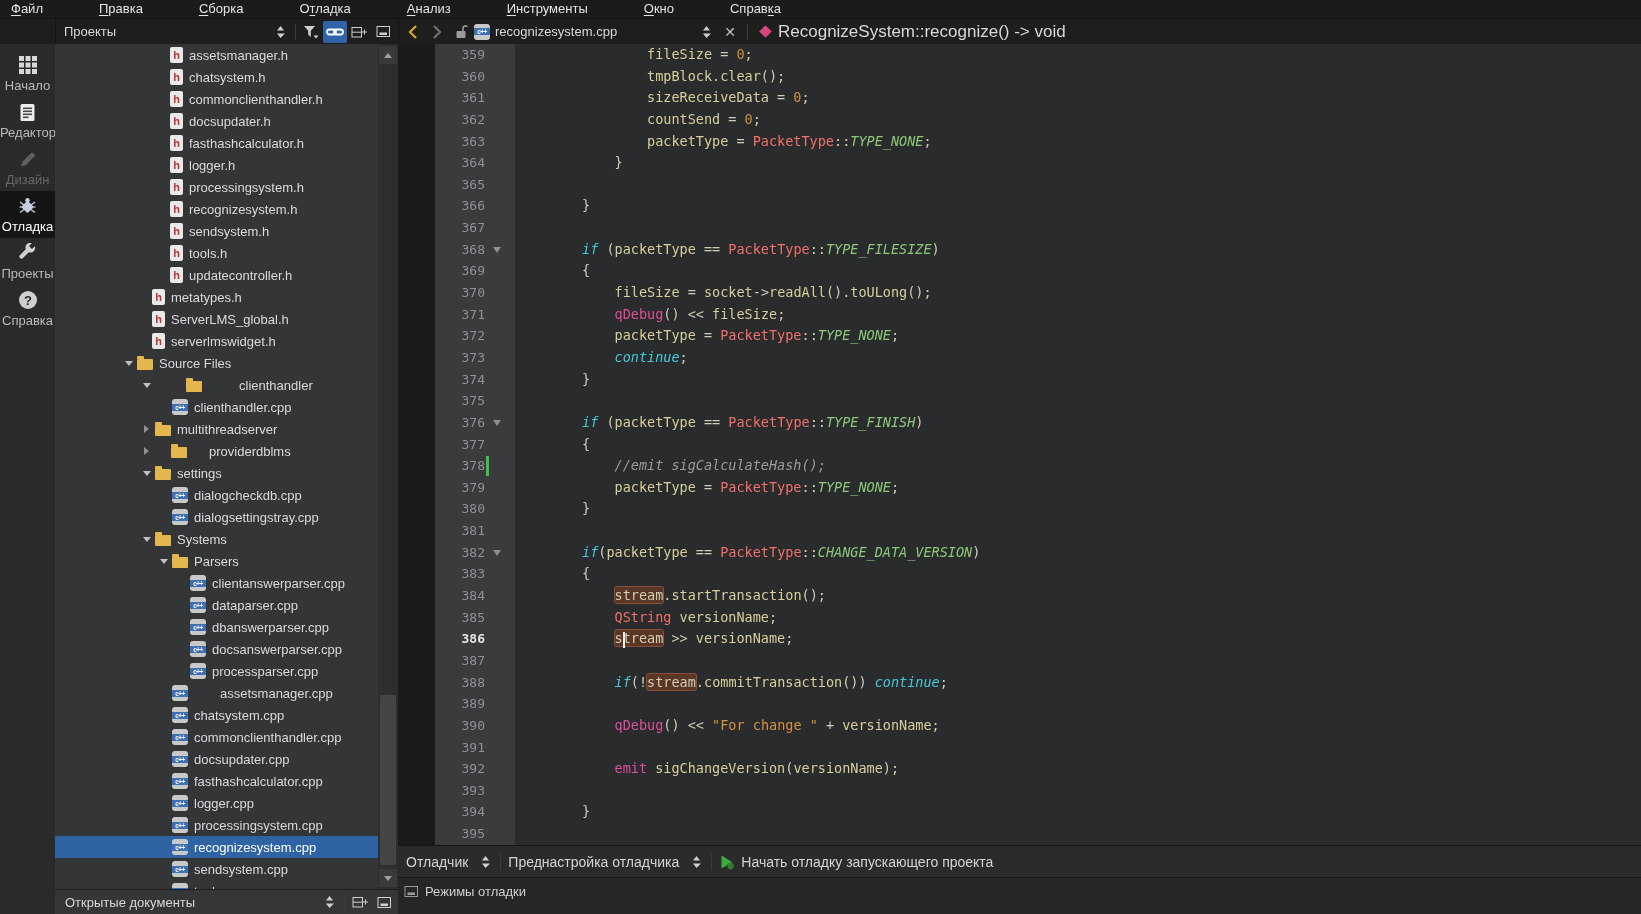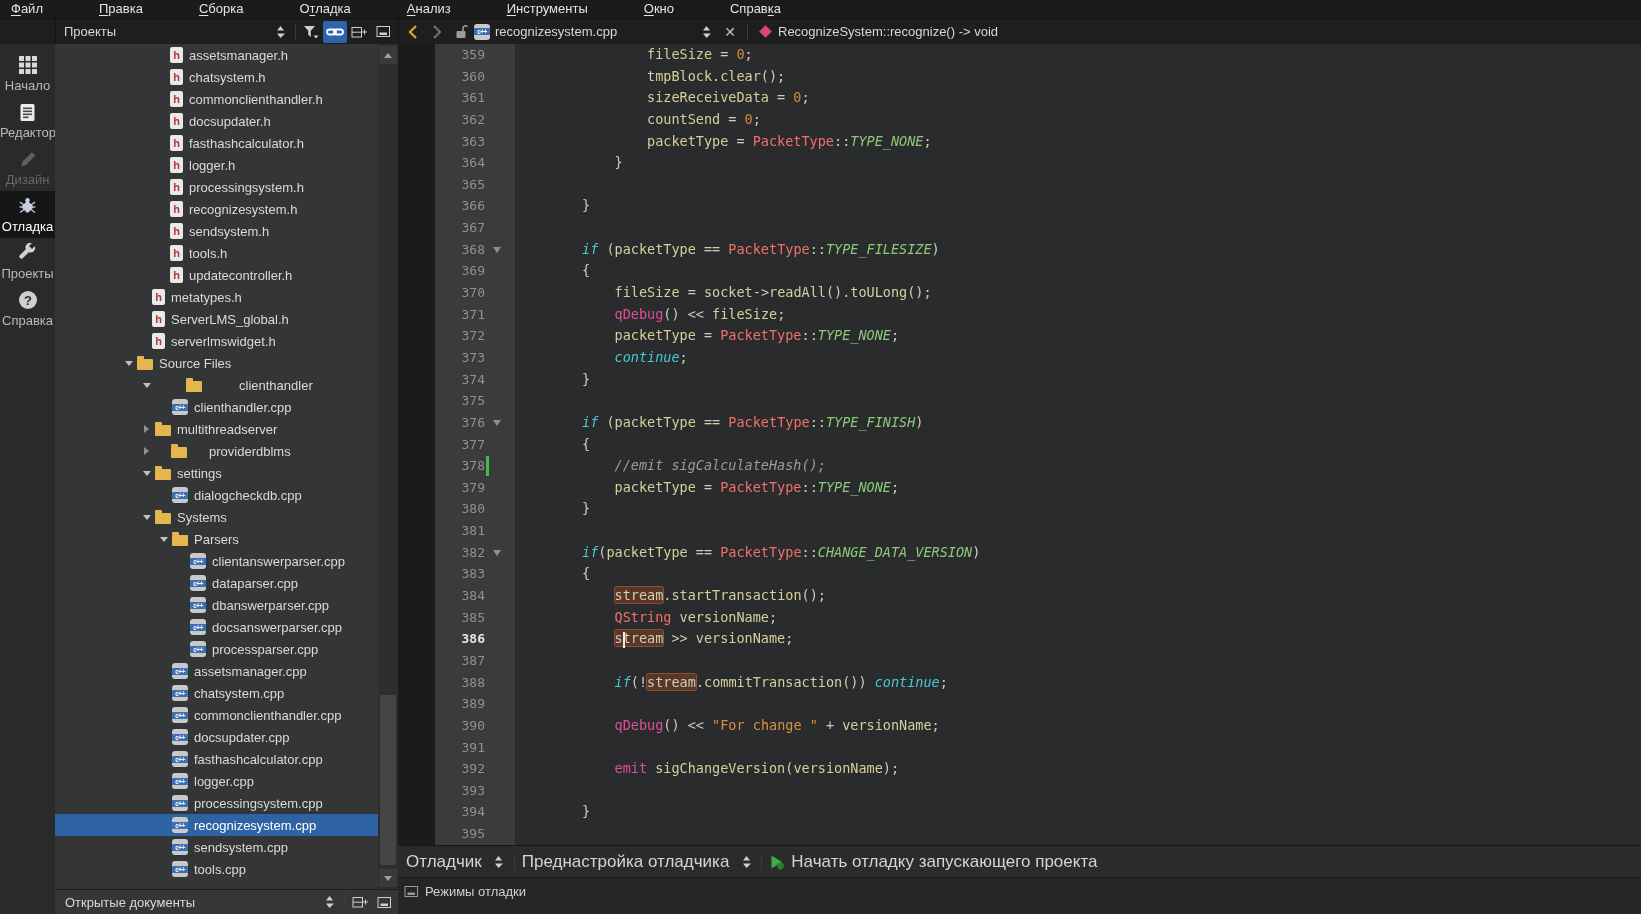--- a/index.html
+++ b/index.html
@@ -18,21 +18,21 @@
   .panel-header { width:343px; flex:none; display:flex; align-items:center; padding:0 3px 0 8px; border-left:1px solid #141414; }
   .ph-title { color:#d8d8d8; font-size:13px; flex:1; }
   .icon-btn { display:flex; align-items:center; justify-content:center; width:24px; height:22px; border-radius:2px; flex:none; }
   .icon-btn.active { background:#2f64a8; }
   .vsep { width:1px; height:16px; background:#3c3c3c; margin:0 3px; flex:none; }
   .tabbar { flex:1; display:flex; align-items:center; border-left:1px solid #141414; padding-left:2px; }
   .tab { width:295px; display:flex; align-items:center; padding:0 2px 0 6px; height:26px; }
   .tab-name { color:#d8d8d8; font-size:13px; flex:1; margin-left:5px; white-space:nowrap; overflow:hidden; }
   .symbol-crumb { display:flex; align-items:center; margin-left:6px; }
   .diamond { width:9px; height:9px; background:#d6477f; transform:rotate(45deg); margin:0 8px 0 4px; flex:none; }
-  .symbol-label { color:#d8d8d8; font-size:13px; white-space:nowrap; }
+  .symbol-label { color:#d8d8d8; font-size:17px; white-space:nowrap; }
 
   
   .main { flex:1; display:flex; min-height:0; }
 
   
   .sidebar { width:55px; flex:none; background:#2a2a2b; padding-top:6px; overflow:hidden; }
   .side-item { height:47px; display:flex; flex-direction:column; align-items:center; justify-content:center; cursor:pointer; }
   .side-item .side-label { font-size:13px; color:#b9b9b9; white-space:nowrap; margin-top:2px; max-width:55px; }
   .side-item.active { background:#151516; }
   .side-item.active .side-label { color:#ffffff; }
@@ -78,21 +78,21 @@
   .t { color:#f2706a; }
   .e { color:#8dc779; font-style:italic; }
   .n { color:#cf8e3c; } .s { color:#d6913f; }
   .m { color:#dd4f9b; }
   .c { color:#9c9c93; font-style:italic; }
   .hl { background:#5a3627; box-shadow:0 0 0 1px #8a4f35; border-radius:2px; position:relative; }
   .caret { position:absolute; left:8px; top:2px; width:2px; height:16px; background:#f0f0f0; }
 
   
   .debugbar { height:32px; flex:none; background:#2b2b2c; border-top:1px solid #161616; display:flex; align-items:center; padding-left:8px; }
-  .db-label { color:#d4d4d4; font-size:17px; margin-right:5px; }
+  .db-label { color:#d4d4d4; font-size:14px; margin-right:5px; }
   .statusrow { height:37px; flex:none; background:#262627; border-top:1px solid #161616; display:flex; align-items:flex-start; padding:5px 0 0 6px; }
   .status-label { color:#cfcfcf; font-size:13px; margin-left:6px; margin-top:1px; }
 </style>
 </head>
 <body>
 
 <div class="app">
 
   <div class="menubar" id="menubar">
       <span class="menu-item"><u>Ф</u>айл</span>
@@ -345,20 +345,26 @@
             <span class="arr open"></span>
             <span class="fi-folder"></span>
             <span class="tlabel">settings</span>
           </div>
           <div class="trow" style="padding-left: 117px;">
             <span class="fi-cpp">
               <i>c++</i>
             </span>
             <span class="tlabel">dialogcheckdb.cpp</span>
           </div>
+          <div class="trow" style="padding-left: 117px;">
+            <span class="fi-cpp">
+              <i>c++</i>
+            </span>
+            <span class="tlabel">dialogsettingstray.cpp</span>
+          </div>
           <div class="trow" style="padding-left: 83px;">
             <span class="arr open"></span>
             <span class="fi-folder"></span>
             <span class="tlabel">Systems</span>
           </div>
           <div class="trow" style="padding-left: 100px;">
             <span class="arr open"></span>
             <span class="fi-folder"></span>
             <span class="tlabel">Parsers</span>
           </div>
@@ -385,21 +391,21 @@
               <i>c++</i>
             </span>
             <span class="tlabel">docsanswerparser.cpp</span>
           </div>
           <div class="trow" style="padding-left: 135px;">
             <span class="fi-cpp">
               <i>c++</i>
             </span>
             <span class="tlabel">processparser.cpp</span>
           </div>
-          <div class="trow" style="padding-left: 117px;">
+          <div class="trow" style="padding-left: 117px; gap: 26px;">
             <span class="fi-cpp">
               <i>c++</i>
             </span>
             <span class="tlabel">assetsmanager.cpp</span>
           </div>
           <div class="trow" style="padding-left: 117px;">
             <span class="fi-cpp">
               <i>c++</i>
             </span>
             <span class="tlabel">chatsystem.cpp</span>

